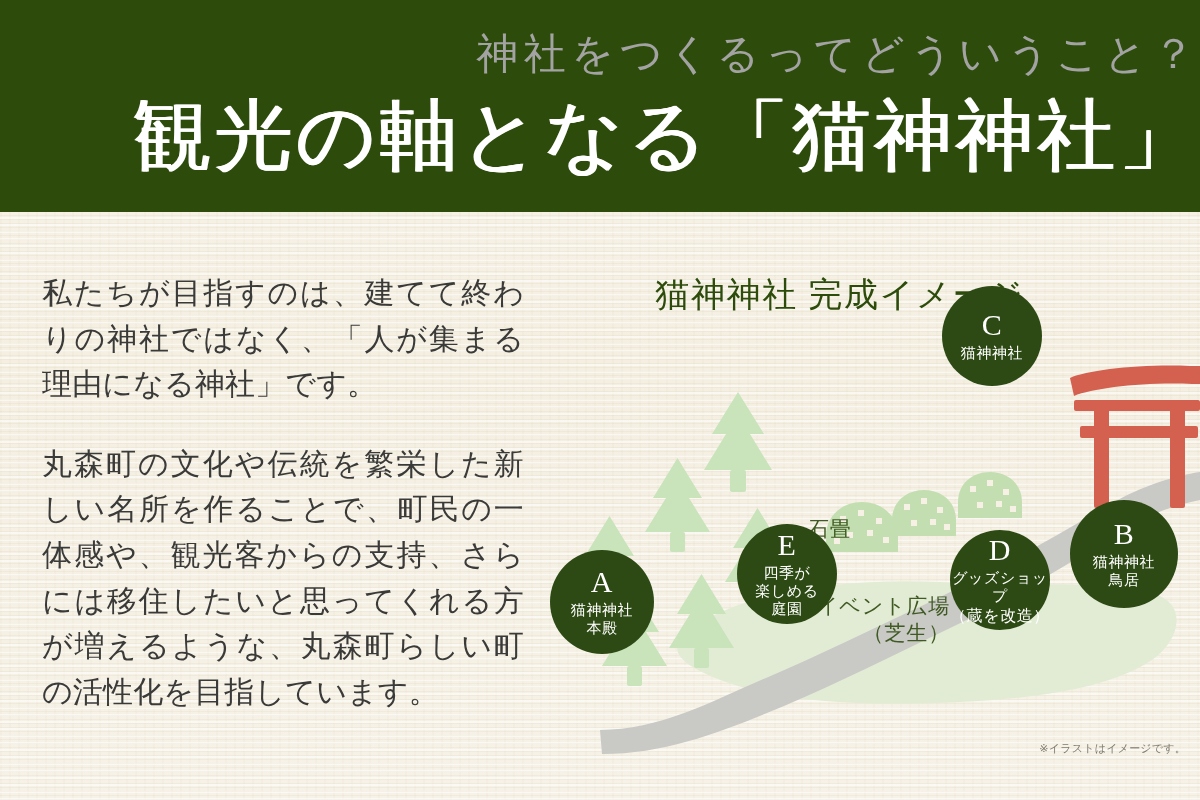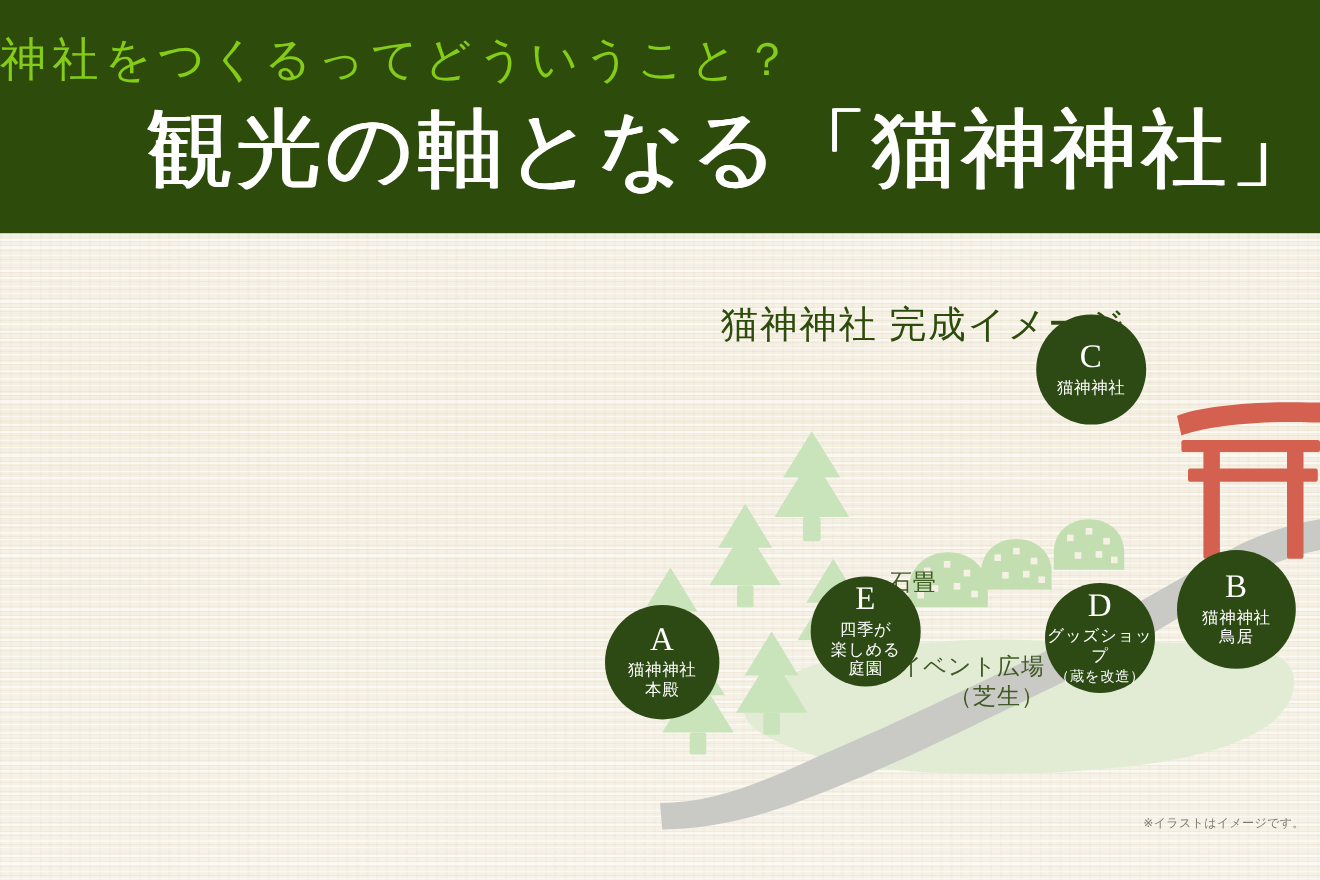--- a/index.html
+++ b/index.html
@@ -13,22 +13,22 @@
     background-image:
       repeating-linear-gradient(0deg, rgba(190,175,145,.10) 0px, rgba(190,175,145,.10) 1px, rgba(255,255,255,0) 1px, rgba(255,255,255,0) 4px),
       repeating-linear-gradient(0deg, rgba(255,255,255,.55) 0px, rgba(255,255,255,.55) 2px, rgba(255,255,255,0) 2px, rgba(255,255,255,0) 7px),
       repeating-linear-gradient(90deg, rgba(205,192,162,.07) 0px, rgba(205,192,162,.07) 2px, rgba(255,255,255,0) 2px, rgba(255,255,255,0) 9px),
       linear-gradient(180deg,#f8f4e9 0%,#f4efe1 45%,#f7f2e7 100%);
   }
 
   
   #header{position:absolute;left:0;top:0;width:1200px;height:212px;background:#2d4c0c;overflow:hidden;}
   #header .kicker{
-    position:absolute;left:0;top:26px;width:1200px;text-align:left;
-    color:#84cc16;font-size:42px;letter-spacing:.13em;
+    position:absolute;left:0;top:26px;width:1200px;text-align:right;
+    color:#a3a3a3;font-size:42px;letter-spacing:.13em;
     font-family:"Liberation Serif","DejaVu Serif",serif;white-space:nowrap;
   }
   #header .maintitle{
     position:absolute;left:0;top:84px;width:1200px;text-align:right;
     color:#ffffff;font-size:78px;letter-spacing:.045em;font-weight:400;
     font-family:"Liberation Serif","DejaVu Serif",serif;white-space:nowrap;
     text-shadow:1px 0 0 #fff,-1px 0 0 #fff;
   }
 
   
@@ -52,36 +52,40 @@
   #mapcanvas svg{display:block;}
   .mlabel{
     position:absolute;color:#3f5a22;font-size:21px;letter-spacing:.04em;
     font-family:"Liberation Serif","DejaVu Serif",serif;white-space:nowrap;text-align:right;
   }
   .marker{position:absolute;border-radius:50%;background:#2d4a14;color:#fff;
     display:flex;flex-direction:column;align-items:center;justify-content:center;
     font-family:"Liberation Serif","DejaVu Serif",serif;text-align:center;}
   .marker .letter{font-size:30px;line-height:1;letter-spacing:.02em;margin-bottom:4px;}
   .marker .cap{font-size:15px;line-height:1.22;letter-spacing:.04em;}
-  .marker .cap .sm{font-size:13px;}
+  .marker .cap .sm{font-size:16px;}
   #footnote{
     position:absolute;right:14px;bottom:6px;color:#7d7a6e;font-size:11px;
     letter-spacing:.02em;font-family:"Liberation Sans","DejaVu Sans",sans-serif;white-space:nowrap;
   }
 </style>
 </head>
 <body>
 
 <div id="stage">
 
   <div id="header">
     <div class="kicker">神社をつくるってどういうこと？</div>
     <div class="maintitle">観光の軸となる「猫神神社」</div>
   </div>
 
+  <div id="leftcol">
+    <p class="first">私たちが目指すのは、建てて終わりの神社ではなく、「人が集まる理由になる神社」です。</p>
+    <p class="second">丸森町の文化や伝統を繁栄した新しい名所を作ることで、町民の一体感や、観光客からの支持、さらには移住したいと思ってくれる方が増えるような、丸森町らしい町の活性化を目指しています。</p>
+  </div>
 
   <div id="mapwrap">
 
     <div id="maptitle">猫神神社 完成イメージ</div>
 
     <div id="mapcanvas">
       <svg width="660" height="430" viewBox="0 0 660 430" xmlns="http://www.w3.org/2000/svg">
 
         <path d="M150 300 C200 262 300 248 400 252 C500 256 580 250 620 266
                  C646 278 640 310 612 330 C570 358 500 368 420 372

